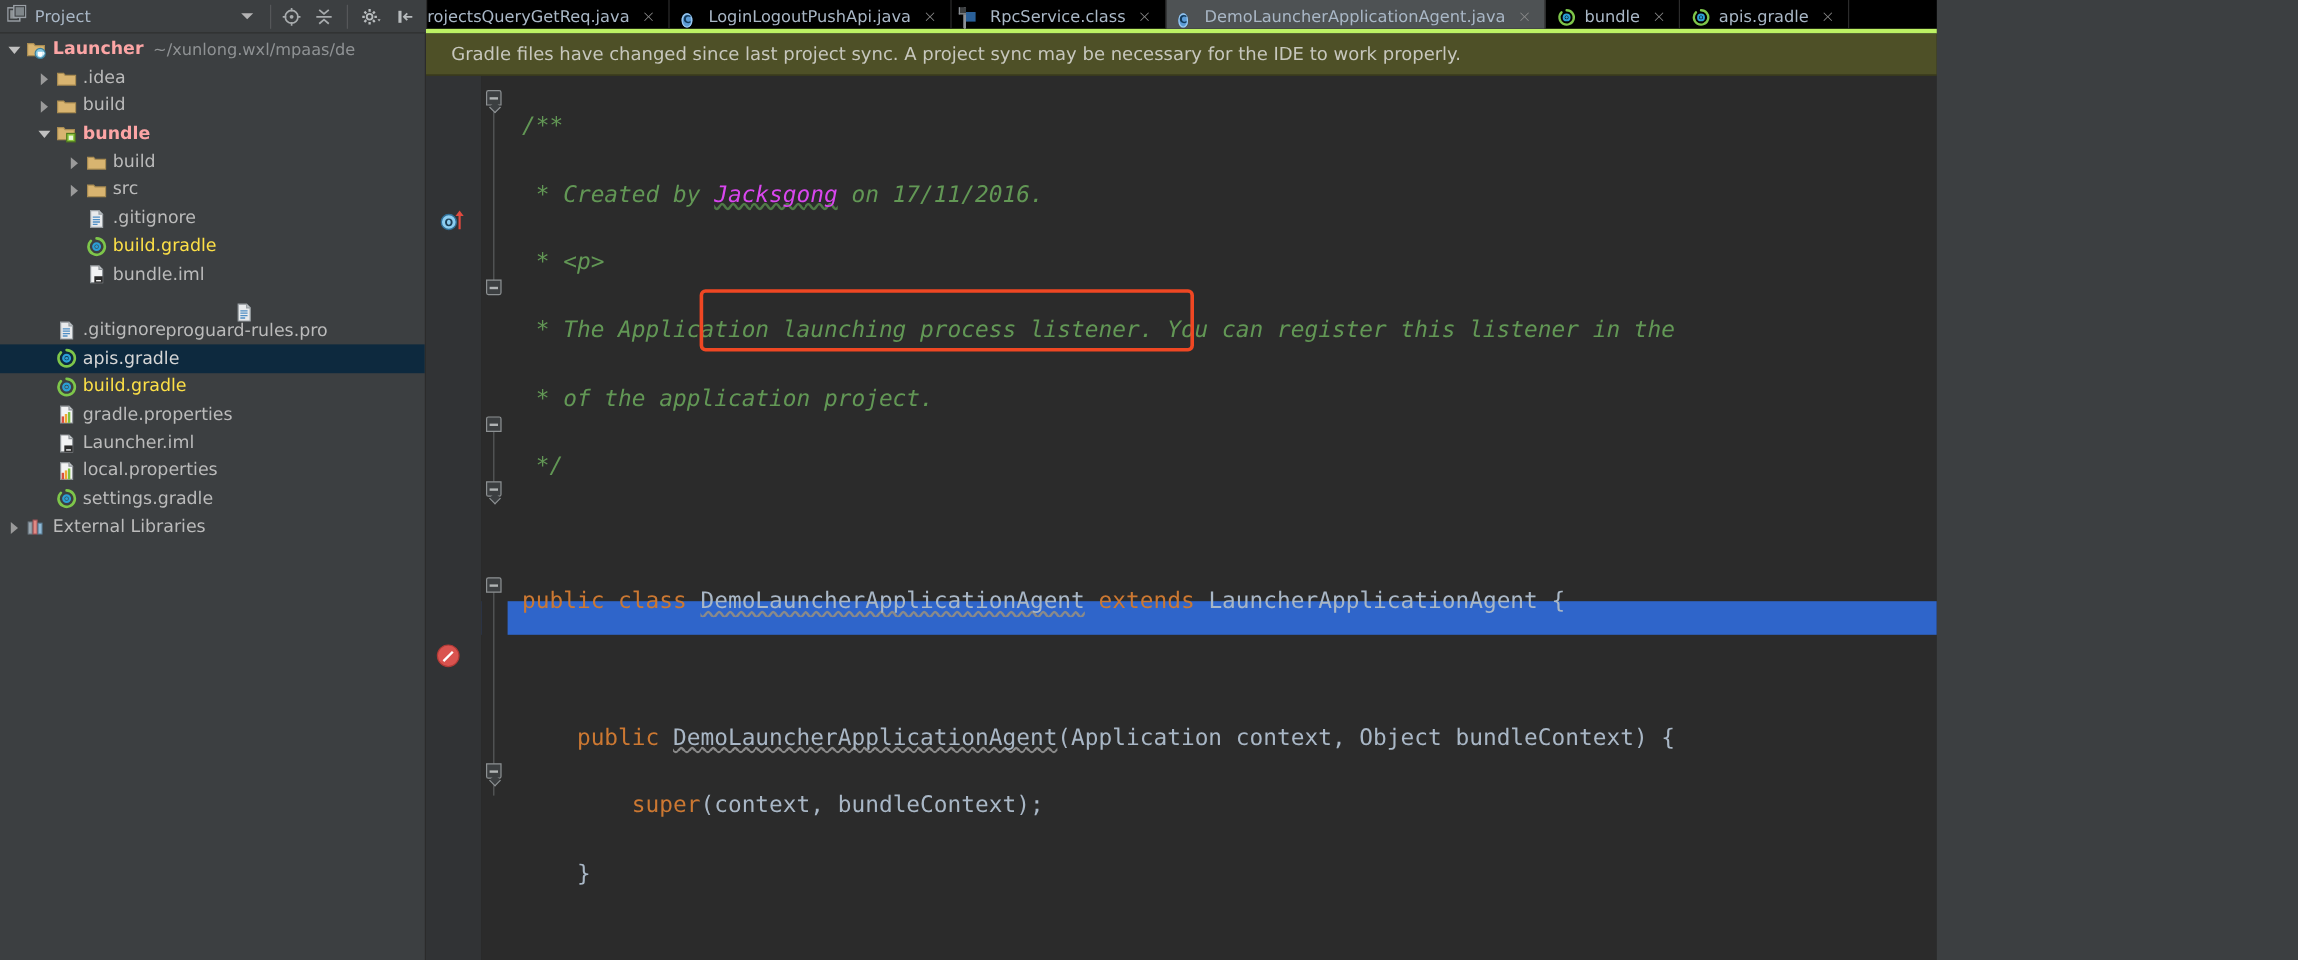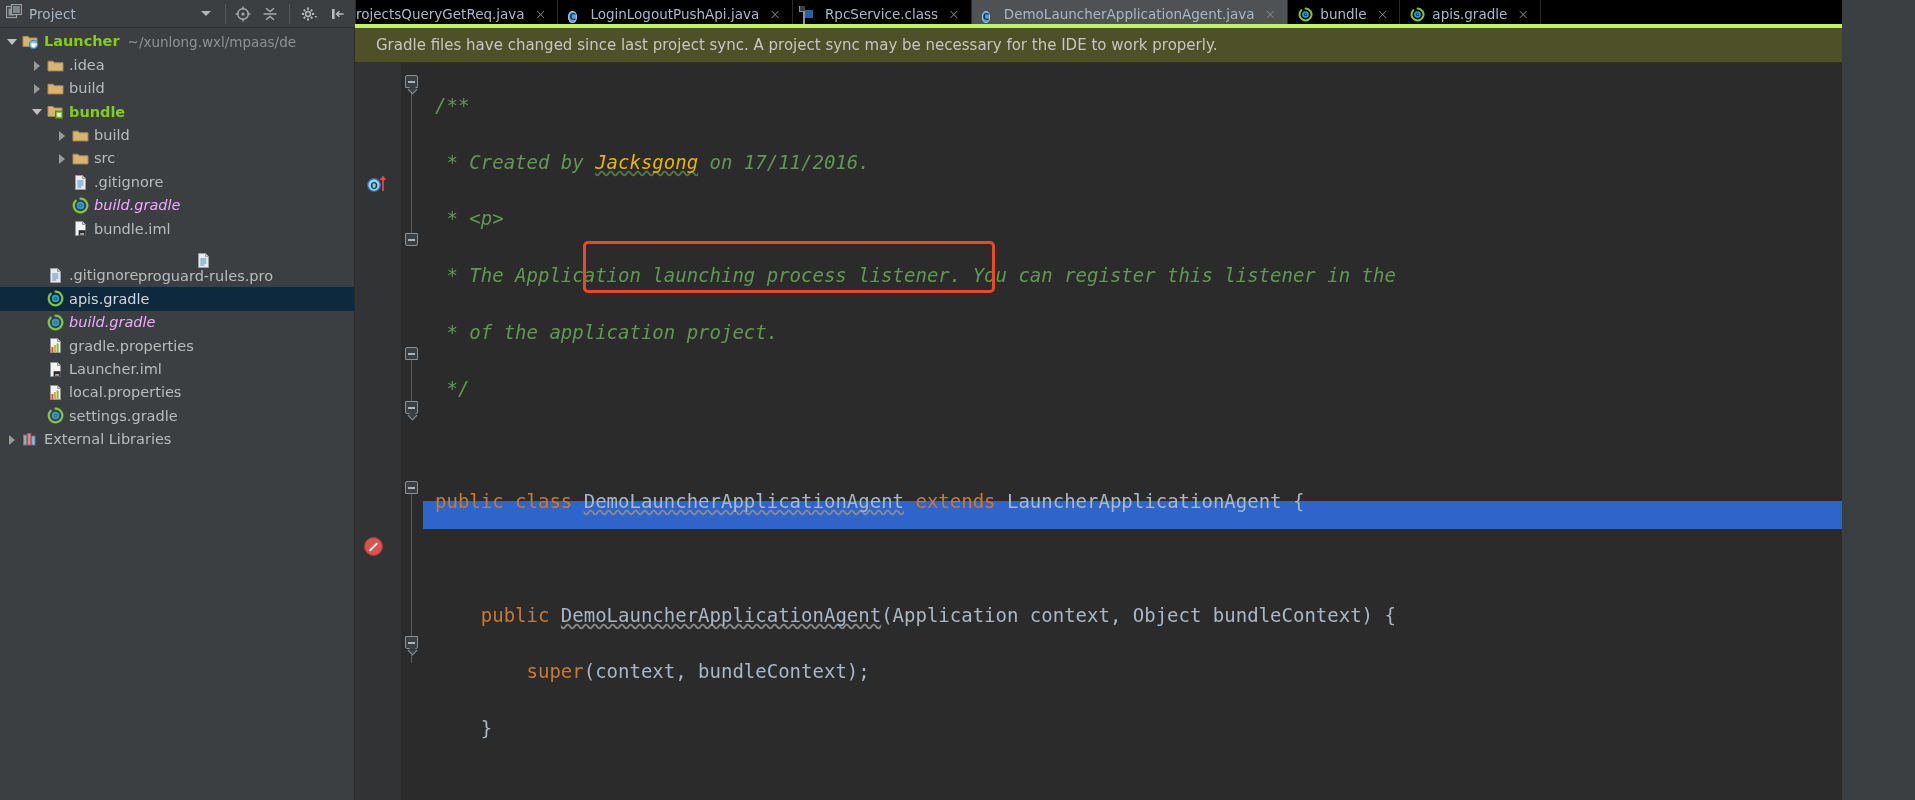--- a/index.html
+++ b/index.html
@@ -2,21 +2,21 @@
 <html><head>
 <meta charset="utf-8">
 <style>
   * { box-sizing: border-box; margin: 0; padding: 0; }
   html, body {
     width: 1915px; height: 800px;
     background: #3c3f41;
     font-family: "DejaVu Sans", "Liberation Sans", sans-serif;
     overflow: hidden;
   }
-  #app { position: relative; width: 1842px; height: 800px; display: flex; flex-direction: column; }
+  #app { position: relative; width: 1614px; height: 800px; display: flex; flex-direction: column; }
 
   
   .toprow { display: flex; height: 28px; flex: 0 0 28px; background: #3c3f41; }
 
   .tw-header {
     width: 355px; flex: 0 0 355px; display: flex; align-items: center;
     background: #3c3f41; border-bottom: 1px solid #2b2b2b;
     padding-left: 6px; position: relative;
   }
   .tw-title-box { display: flex; align-items: center; gap: 7px; flex: 1; min-width: 0; }
@@ -91,22 +91,22 @@
     content: ""; position: absolute; left: 2px; top: 1px;
     border-left: 6px solid #9a9a9a; border-top: 5px solid transparent; border-bottom: 5px solid transparent;
   }
   .arrow.down::after {
     content: ""; position: absolute; left: 0px; top: 3px;
     border-top: 6px solid #c0c0c0; border-left: 5px solid transparent; border-right: 5px solid transparent;
   }
   .arrow.none::after { content: none; }
   .nodeicon { width: 17px; height: 17px; flex: 0 0 17px; margin-right: 5px; position: relative; }
   .label { line-height: 1; }
-  .label.bold { font-weight: bold; color: #84cc16; }
-  .label.blue { color: #f0abfc; font-style: italic; }
+  .label.bold { font-weight: bold; color: #fca5a5; }
+  .label.blue { color: #fde047; }
   .label.white { color: #d6d6d6; }
   .sub { color: #8f9294; font-size: 13.5px; margin-left: 8px; }
 
   
   .editor { flex: 1; background: #2b2b2b; position: relative; overflow: hidden; min-width: 0; }
 
   .notif {
     position: absolute; left: 0; right: 0; top: 0; height: 35px;
     background: #4e5027; border-bottom: 1px solid #34351a;
     display: flex; align-items: center; padding-left: 21px;
@@ -144,21 +144,21 @@
     position: absolute; left: 68px; top: 35px; right: 0; bottom: 0;
     font-family: "DejaVu Sans Mono", "Liberation Mono", monospace;
     font-size: 19px; line-height: 28.3px;
     white-space: pre; color: #a9b7c6; z-index: 2;
   }
   .cline { height: 28.3px; position: relative; padding-left: 12px; }
   .hlfull {
     position: absolute; left: 0; right: 0; height: 28.3px; background: #2f65ca; z-index: 1;
   }
   .cmt { color: #629755; font-style: italic; }
-  .cmt-u { color: #eab308; font-style: italic; text-decoration: underline wavy #4f7a47; text-decoration-skip-ink: none; }
+  .cmt-u { color: #d946ef; font-style: italic; text-decoration: underline wavy #4f7a47; text-decoration-skip-ink: none; }
   .kw  { color: #cc7832; }
   .plain { color: #a9b7c6; }
   .ident { color: #a9b7c6; }
   .wavy { text-decoration: underline wavy #8a8a8a; text-decoration-skip-ink: none; }
 
   .redbox {
     position: absolute; border: 3.5px solid #ef4723; border-radius: 5px;
     z-index: 5; pointer-events: none;
   }
 

